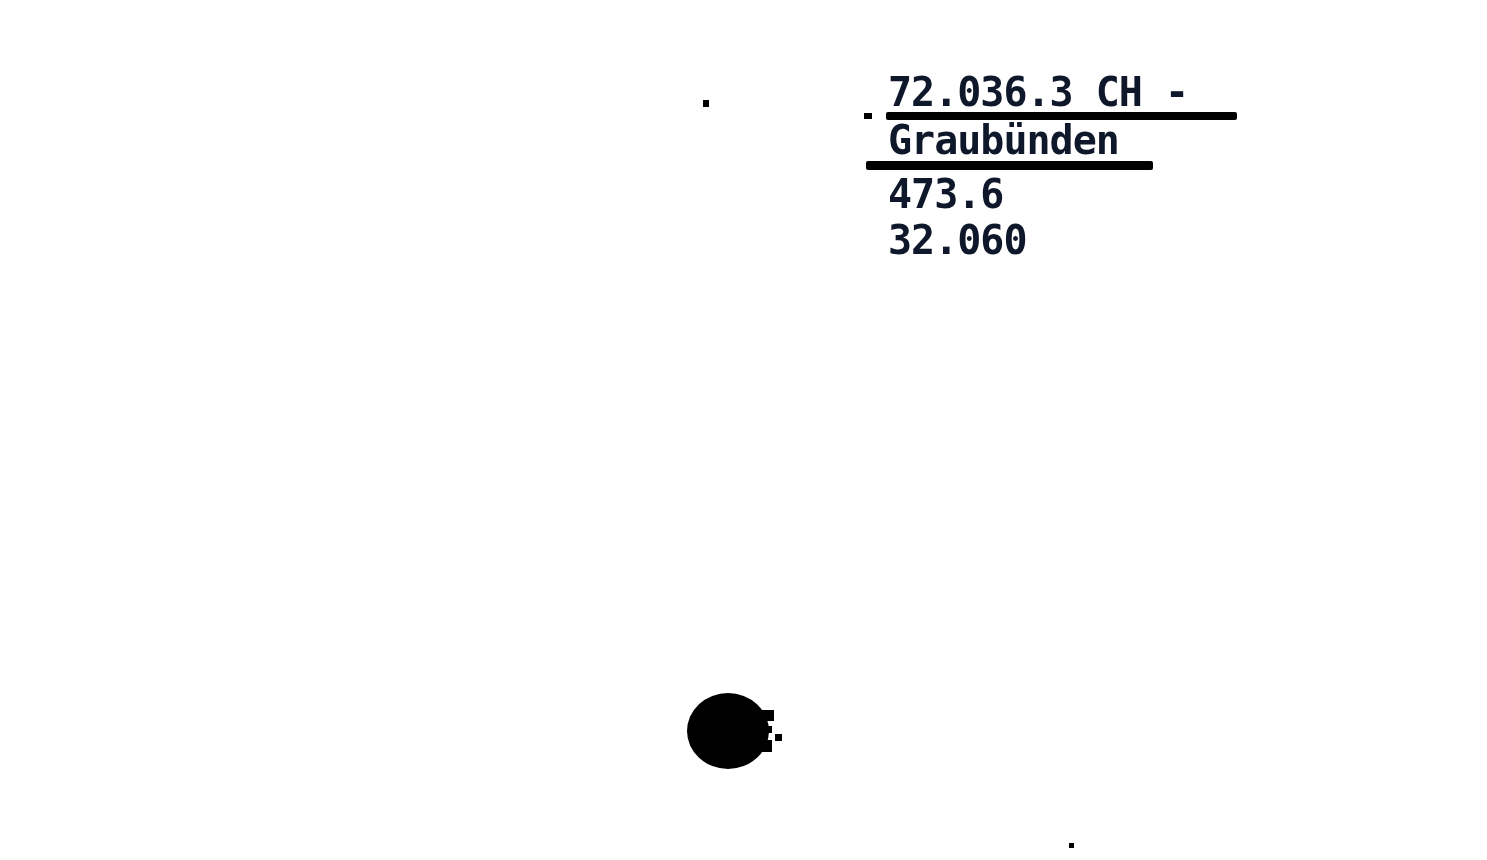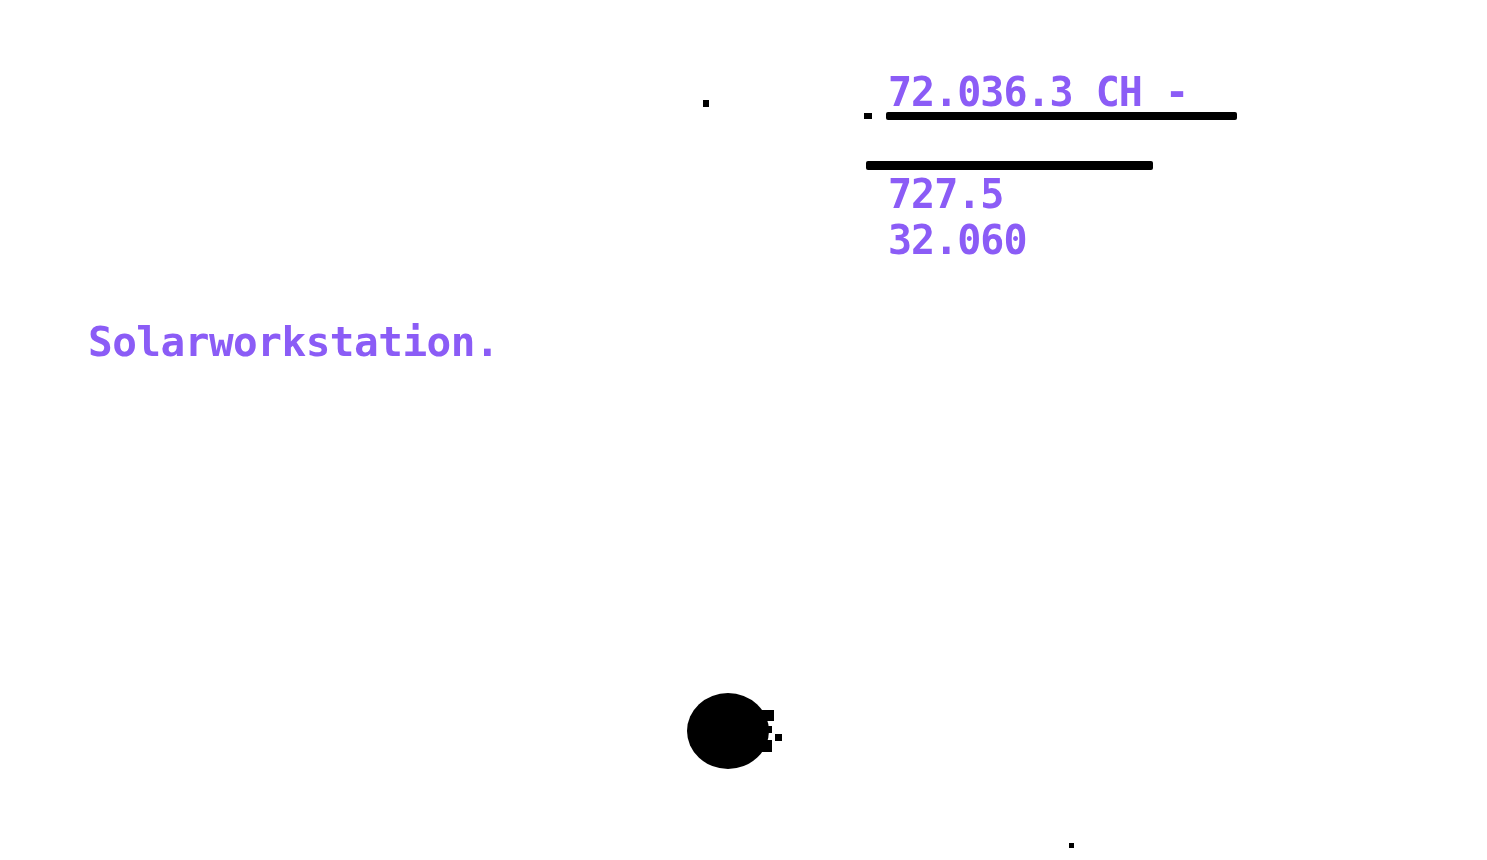--- a/index.html
+++ b/index.html
@@ -13,21 +13,21 @@
     height: 860px;
     background: #ffffff;
     overflow: hidden;
     font-family: "DejaVu Sans Mono", "Liberation Mono", monospace;
     color: #000000;
   }
   .typed {
     position: absolute;
     font-weight: 700;
     white-space: pre;
-    color: #8b5cf6;
+    color: #0f172a;
   }
   .cls-line {
     font-size: 40px;
     line-height: 44px;
     letter-spacing: -1px;
   }
   .body-line {
     font-size: 41px;
     line-height: 45px;
     letter-spacing: -0.5px;
@@ -59,27 +59,27 @@
 <body>
 
 <div id="card">
 
   <div class="speck" style="left:703px; top:100px; width:6px; height:7px;"></div>
 
   <div class="typed cls-line" style="left:888px; top:70px;">72.036.3 CH -</div>
   <div class="rule" style="left:886px; top:112px; width:351px; height:8px;"></div>
   <div class="speck" style="left:864px; top:113px; width:8px; height:6px;"></div>
 
+  <div class="typed cls-line" style="left:888px; top:118px;">Graubünden</div>
   <div class="rule" style="left:866px; top:161px; width:287px; height:9px;"></div>
 
-  <div class="typed cls-line" style="left:888px; top:172px;">727.5</div>
+  <div class="typed cls-line" style="left:888px; top:172px;">473.6</div>
 
   <div class="typed cls-line" style="left:888px; top:218px;">32.060</div>
 
-  <div class="typed body-line" style="left:88px; top:320px;">Solarworkstation.</div>
 
 
   <div id="ink-blot"></div>
   <div class="blot-frag" style="left:760px; top:710px; width:14px; height:11px;"></div>
   <div class="blot-frag" style="left:764px; top:726px; width:8px; height:7px;"></div>
   <div class="blot-frag" style="left:775px; top:734px; width:7px; height:7px;"></div>
   <div class="blot-frag" style="left:756px; top:740px; width:16px; height:12px;"></div>
 
   <div class="speck" style="left:1069px; top:843px; width:5px; height:5px;"></div>
 

